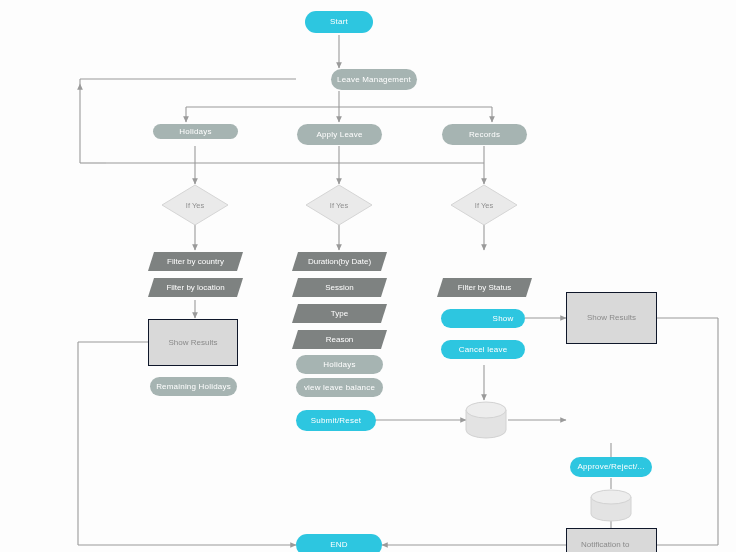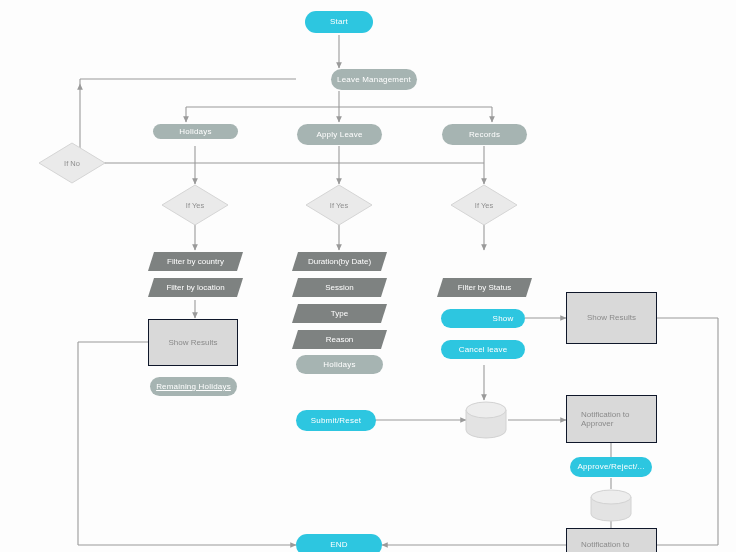--- a/index.html
+++ b/index.html
@@ -170,26 +170,20 @@
   <div class="node pill-cyan" style="left:305px;top:11px;width:68px;height:22px;">Start</div>
 
   <div class="node pill-gray" style="left:296px;top:69px;width:86px;height:21px;margin-left:35px;">Leave Management</div>
 
   <div class="node pill-gray" style="left:153px;top:124px;width:85px;height:15px;">Holidays</div>
 
   <div class="node pill-gray" style="left:297px;top:124px;width:85px;height:21px;">Apply Leave</div>
 
   <div class="node pill-gray" style="left:442px;top:124px;width:85px;height:21px;">Records</div>
 
-  <div class="diamond-wrap" style="left:38px;top:142px;width:68px;height:42px;">
-    <svg width="68" height="42" viewBox="0 0 68 42" xmlns="http://www.w3.org/2000/svg">
-      <polygon points="34,1 67,21 34,41 1,21" fill="#eaeaea" stroke="#d5d5d5" stroke-width="1"></polygon>
-    </svg>
-    <span class="dtext">If No</span>
-  </div>
 
   <div class="diamond-wrap" style="left:161px;top:184px;width:68px;height:42px;">
     <svg width="68" height="42" viewBox="0 0 68 42" xmlns="http://www.w3.org/2000/svg">
       <polygon points="34,1 67,21 34,41 1,21" fill="#eaeaea" stroke="#d5d5d5" stroke-width="1"></polygon>
     </svg>
     <span class="dtext">If Yes</span>
   </div>
 
   <div class="diamond-wrap" style="left:305px;top:184px;width:68px;height:42px;">
     <svg width="68" height="42" viewBox="0 0 68 42" xmlns="http://www.w3.org/2000/svg">
@@ -214,21 +208,21 @@
 
   <div class="para" style="left:148px;top:252px;width:95px;height:19px;">
     <svg width="95" height="19" viewBox="0 0 95 19" xmlns="http://www.w3.org/2000/svg">
       <polygon points="6,0 95,0 89,19 0,19" fill="#7e8281"></polygon>
     </svg>
     <span class="ptext">Filter by country</span>
   </div>
 
   <div class="node rect" style="left:148px;top:319px;width:90px;height:47px;">Show Results</div>
 
-  <div class="node pill-gray" style="left:150px;top:377px;width:87px;height:19px;text-decoration:underline;">Remaining Holidays</div>
+  <div class="node pill-gray" style="left:150px;top:377px;width:87px;height:19px;">Remaining Holidays</div>
 
   <div class="para" style="left:292px;top:252px;width:95px;height:19px;">
     <svg width="95" height="19" viewBox="0 0 95 19" xmlns="http://www.w3.org/2000/svg">
       <polygon points="6,0 95,0 89,19 0,19" fill="#7e8281"></polygon>
     </svg>
     <span class="ptext">Duration(by Date)</span>
   </div>
 
   <div class="para" style="left:292px;top:278px;width:95px;height:19px;">
     <svg width="95" height="19" viewBox="0 0 95 19" xmlns="http://www.w3.org/2000/svg">
@@ -246,20 +240,21 @@
 
   <div class="para" style="left:292px;top:330px;width:95px;height:19px;">
     <svg width="95" height="19" viewBox="0 0 95 19" xmlns="http://www.w3.org/2000/svg">
       <polygon points="6,0 95,0 89,19 0,19" fill="#7e8281"></polygon>
     </svg>
     <span class="ptext">Reason</span>
   </div>
 
   <div class="node pill-gray" style="left:296px;top:355px;width:87px;height:19px;">Holidays</div>
 
+  <div class="node pill-gray" style="left:296px;top:378px;width:87px;height:19px;">view leave balance</div>
 
   <div class="node pill-cyan" style="left:296px;top:410px;width:80px;height:21px;">Submit/Reset</div>
 
 
   <div class="para" style="left:437px;top:278px;width:95px;height:19px;">
     <svg width="95" height="19" viewBox="0 0 95 19" xmlns="http://www.w3.org/2000/svg">
       <polygon points="6,0 95,0 89,19 0,19" fill="#7e8281"></polygon>
     </svg>
     <span class="ptext">Filter by Status</span>
   </div>
@@ -270,21 +265,20 @@
 
   <div class="node rect" style="left:566px;top:292px;width:91px;height:52px;">Show Results</div>
 
   <div class="cyl" style="left:464px;top:400px;width:44px;height:40px;">
     <svg width="44" height="40" viewBox="0 0 44 40" xmlns="http://www.w3.org/2000/svg">
       <path d="M2,10 L2,30 A20,8 0 0 0 42,30 L42,10 Z" fill="#e3e3e3" stroke="#d2d2d2" stroke-width="1"></path>
       <ellipse cx="22" cy="10" rx="20" ry="8" fill="#ededed" stroke="#d2d2d2" stroke-width="1"></ellipse>
     </svg>
   </div>
 
-  <div class="node rect left-text" style="left:566px;top:395px;width:91px;height:48px;">Notification to Approver</div>
 
   <div class="node pill-cyan" style="left:570px;top:457px;width:82px;height:20px;">Approve/Reject/...</div>
 
   <div class="cyl" style="left:589px;top:488px;width:44px;height:36px;">
     <svg width="44" height="36" viewBox="0 0 44 36" xmlns="http://www.w3.org/2000/svg">
       <path d="M2,9 L2,26 A20,7 0 0 0 42,26 L42,9 Z" fill="#e3e3e3" stroke="#d2d2d2" stroke-width="1"></path>
       <ellipse cx="22" cy="9" rx="20" ry="7" fill="#ededed" stroke="#d2d2d2" stroke-width="1"></ellipse>
     </svg>
   </div>
 

